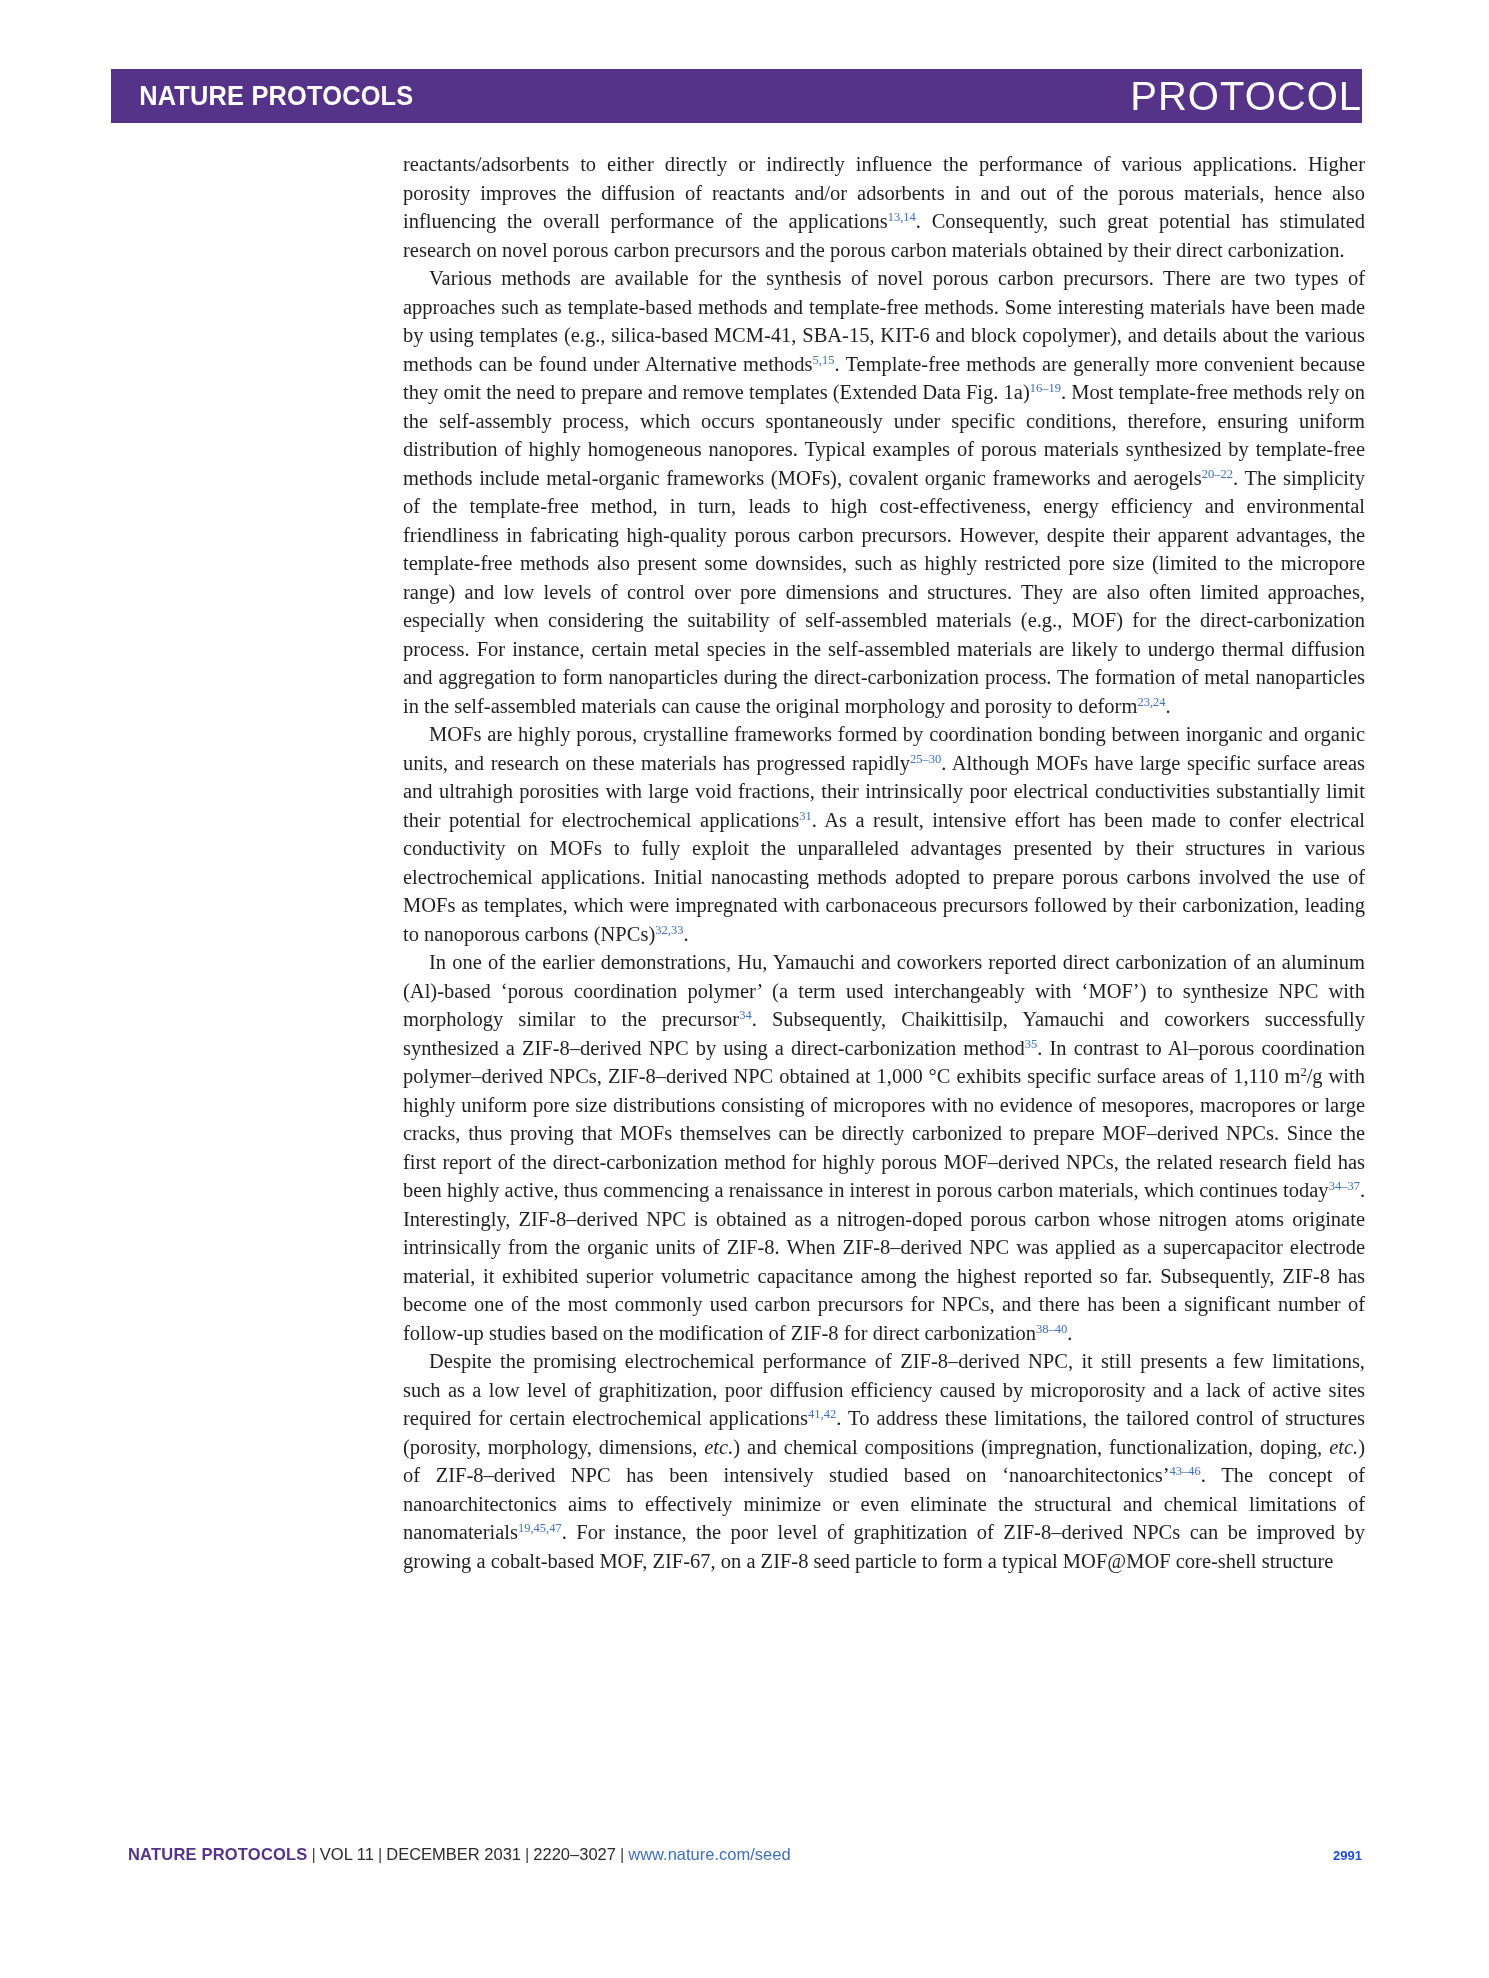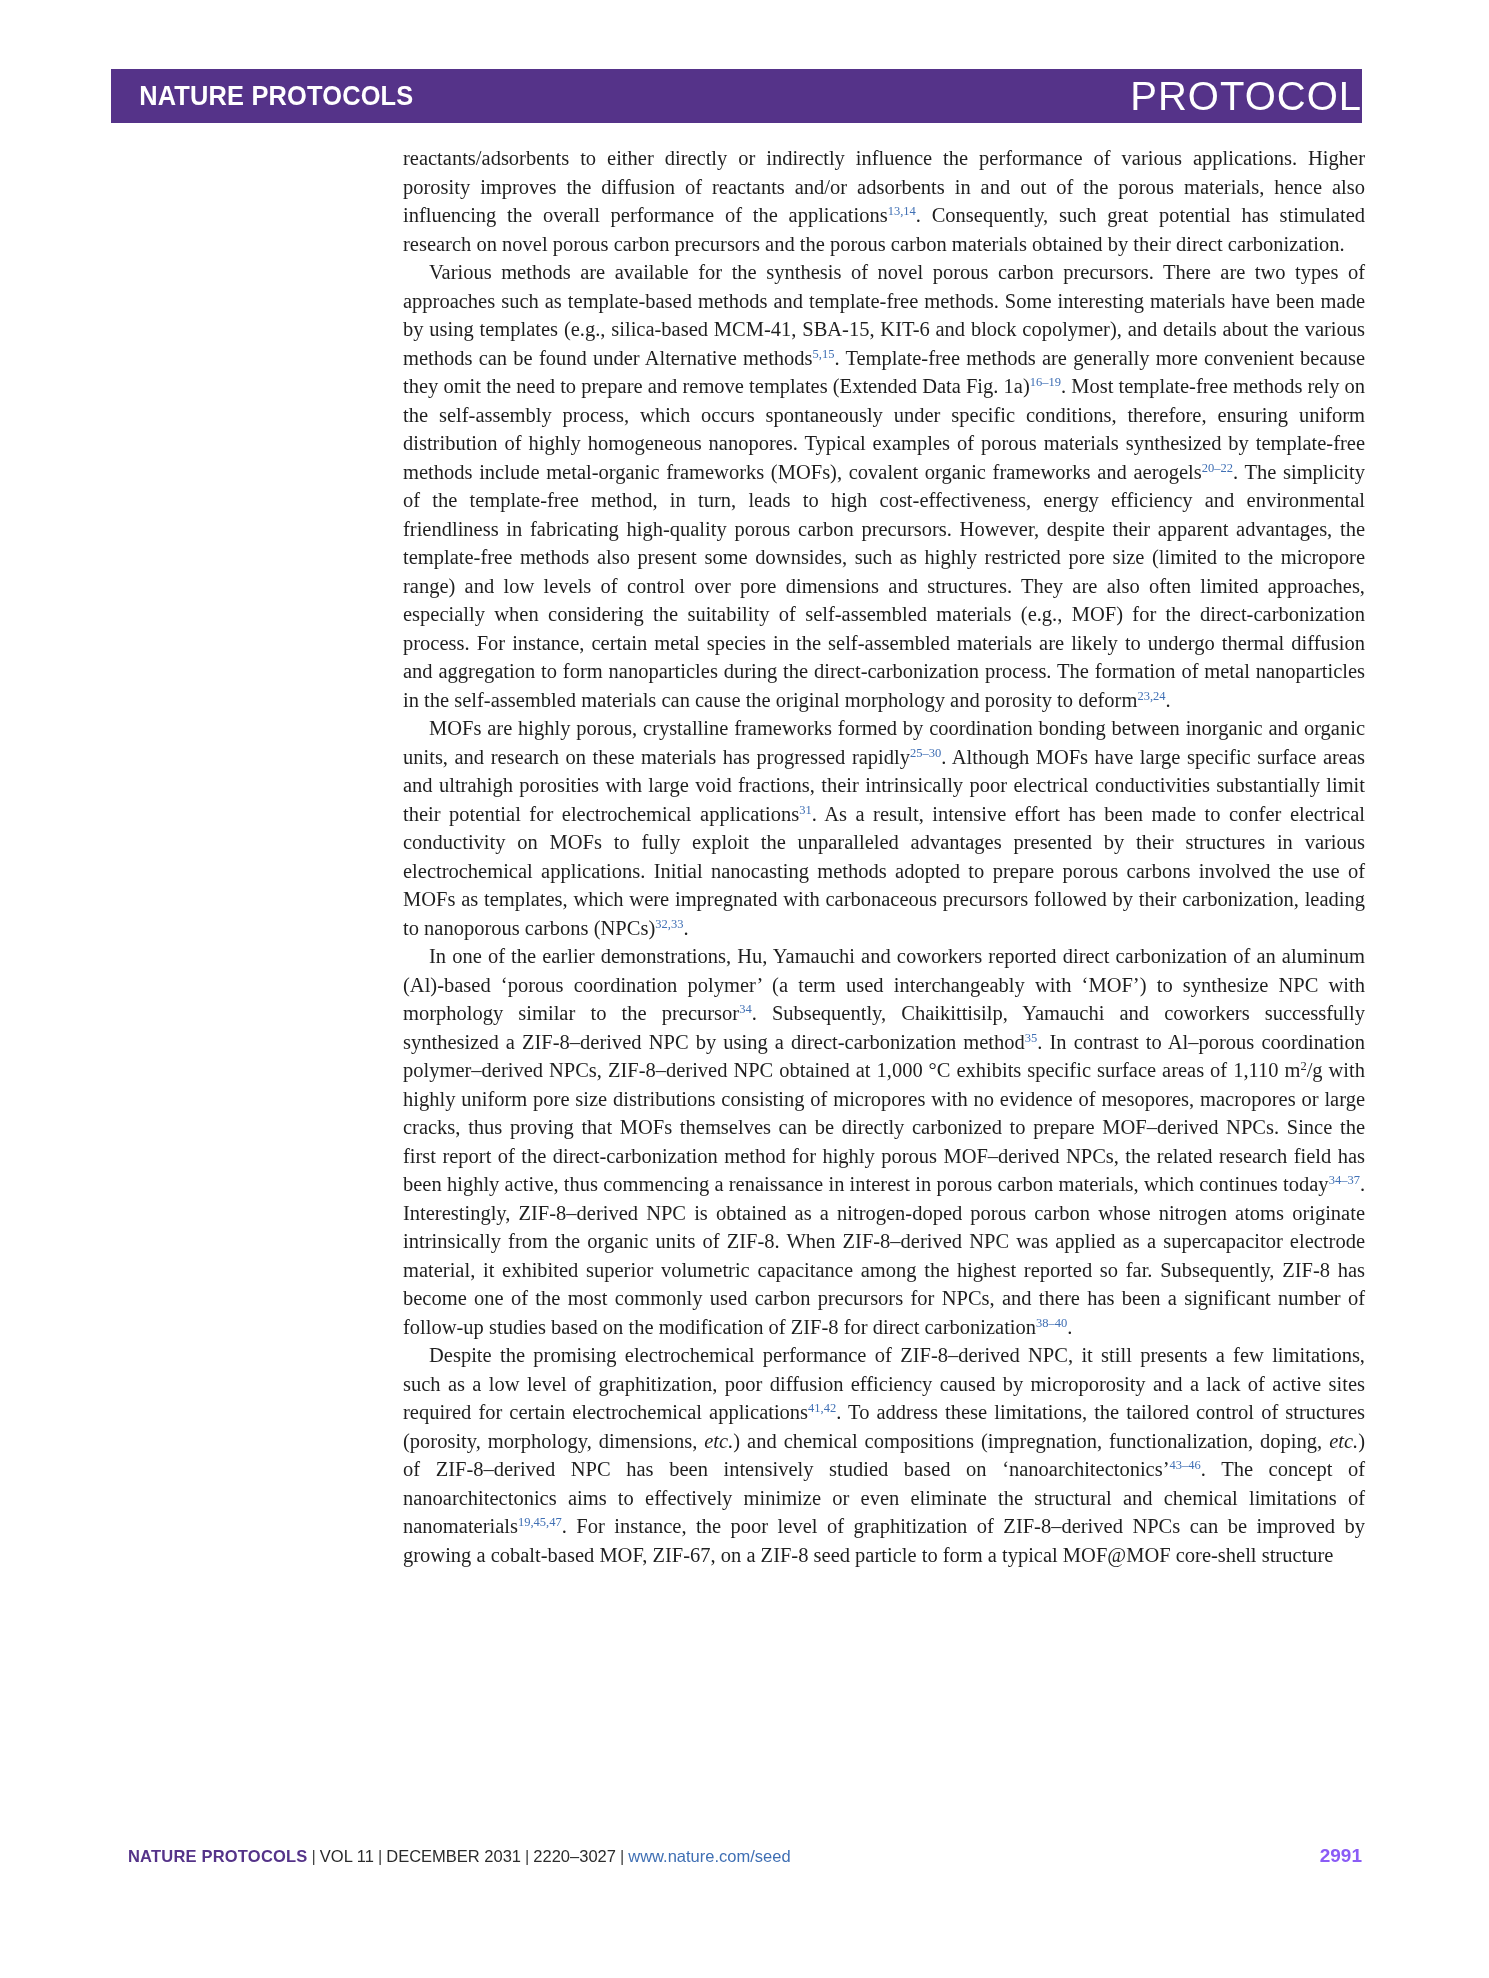--- a/index.html
+++ b/index.html
@@ -46,21 +46,21 @@
     font-weight:300;
     font-size:40px;
     color:#ffffff;
     letter-spacing:1px;
     white-space:nowrap;
   }
 
   
   .article-body{
     position:absolute;
-    left:403px;top:144px;
+    left:403px;top:150px;
     width:962px;
     font-size:20.5px;
     line-height:28.5px;
     color:var(--body-text);
     text-align:justify;
   }
   .article-body p{margin:0;padding:0;}
   .article-body p.indent{text-indent:26px;}
   sup{
     font-size:12.5px;
@@ -86,22 +86,22 @@
   .footer-left{display:flex;align-items:baseline;white-space:nowrap;}
   .footer-journal{
     font-weight:700;
     color:var(--purple);
     letter-spacing:0.2px;
   }
   .footer-sep{padding:0 4px;color:#444;}
   .footer-link{color:var(--ref-blue);text-decoration:none;}
   .footer-page-number{
     font-weight:700;
-    font-size:19px;
-    color:#8b5cf6;
+    font-size:13px;
+    color:#1d4ed8;
   }
 </style>
 </head>
 <body>
 
 <header class="header-bar">
   <span class="journal-name">NATURE PROTOCOLS</span>
   <span class="article-type">PROTOCOL</span>
 </header>
 

